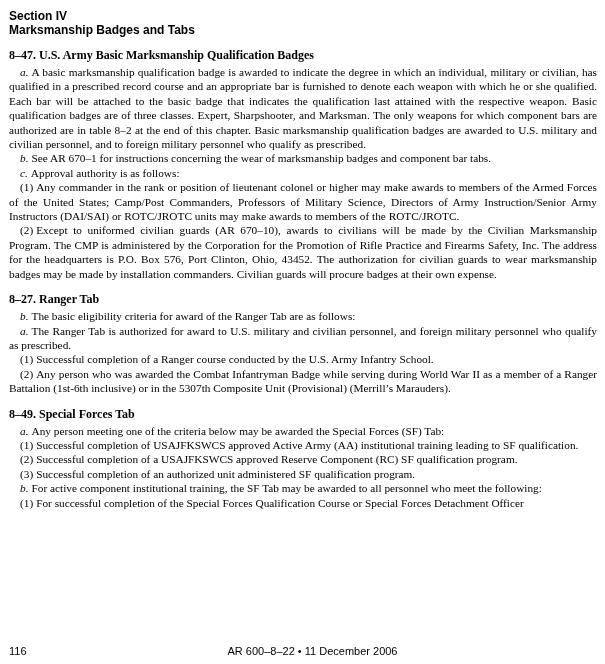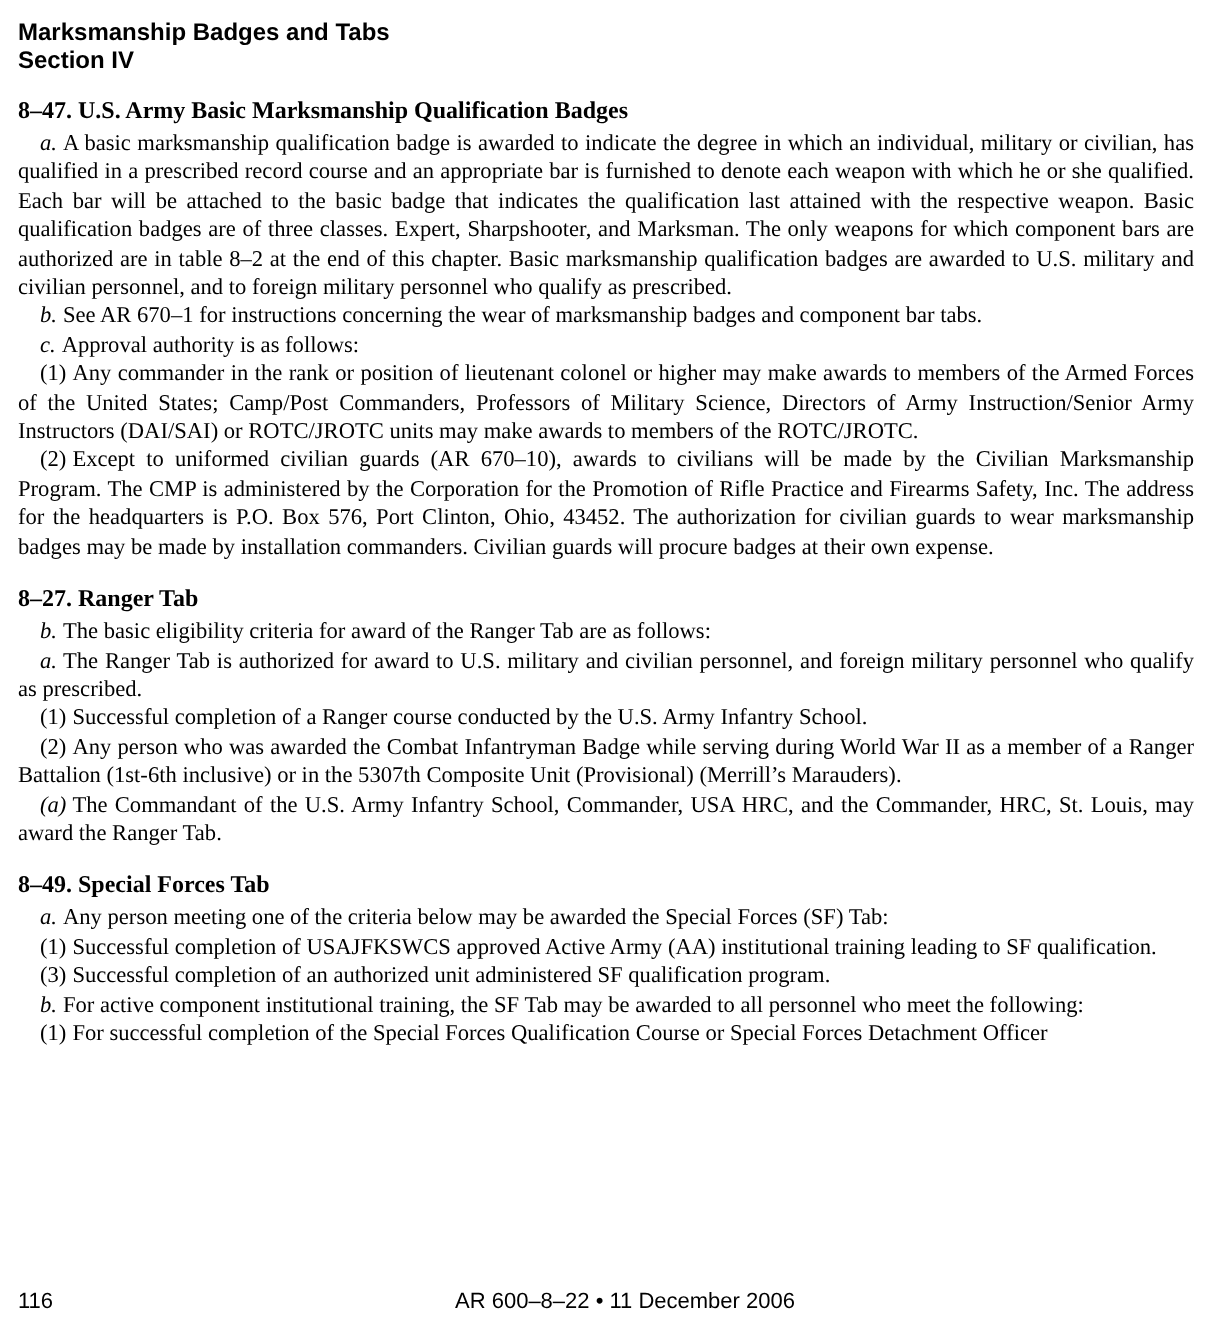--- a/index.html
+++ b/index.html
@@ -57,22 +57,22 @@
   .footer .center {
     text-align: center;
     padding-left: 20px;
   }
 </style>
 </head>
 <body>
 
 <div class="page">
   <div class="doc-header">
+    <div>Section IV</div>
     <div>Marksmanship Badges and Tabs</div>
-    <div>Section IV</div>
   </div>
 
   <div>
   <section class="reg-section">
     <h2 class="sec-heading">8–47. U.S. Army Basic Marksmanship Qualification Badges</h2>
     <div class="paras">
           <p class="body-para"><span class="plabel it">a.</span>A basic marksmanship qualification badge is awarded to indicate the degree in which an individual, military or civilian, has qualified in a prescribed record course and an appropriate bar is furnished to denote each weapon with which he or she qualified. Each bar will be attached to the basic badge that indicates the qualification last attained with the respective weapon. Basic qualification badges are of three classes. Expert, Sharpshooter, and Marksman. The only weapons for which component bars are authorized are in table 8–2 at the end of this chapter. Basic marksmanship qualification badges are awarded to U.S. military and civilian personnel, and to foreign military personnel who qualify as prescribed.</p>
           <p class="body-para"><span class="plabel it">b.</span>See AR 670–1 for instructions concerning the wear of marksmanship badges and component bar tabs.</p>
           <p class="body-para"><span class="plabel it">c.</span>Approval authority is as follows:</p>
           <p class="body-para"><span class="plabel">(1)</span>Any commander in the rank or position of lieutenant colonel or higher may make awards to members of the Armed Forces of the United States; Camp/Post Commanders, Professors of Military Science, Directors of Army Instruction/Senior Army Instructors (DAI/SAI) or ROTC/JROTC units may make awards to members of the ROTC/JROTC.</p>
@@ -80,29 +80,29 @@
         </div>
   </section>
 
   <section class="reg-section">
     <h2 class="sec-heading">8–27. Ranger Tab</h2>
     <div class="paras">
           <p class="body-para"><span class="plabel it">b.</span>The basic eligibility criteria for award of the Ranger Tab are as follows:</p>
           <p class="body-para"><span class="plabel it">a.</span>The Ranger Tab is authorized for award to U.S. military and civilian personnel, and foreign military personnel who qualify as prescribed.</p>
           <p class="body-para"><span class="plabel">(1)</span>Successful completion of a Ranger course conducted by the U.S. Army Infantry School.</p>
           <p class="body-para"><span class="plabel">(2)</span>Any person who was awarded the Combat Infantryman Badge while serving during World War II as a member of a Ranger Battalion (1st-6th inclusive) or in the 5307th Composite Unit (Provisional) (Merrill’s Marauders).</p>
-          <p class="body-para"><span class="plabel it">(a)</span>The Commandant of the U.S. Army Infantry School, Commander, USA HRC, and the Commander, HRC, St. Louis, may award the Ranger Tab.</p>
         </div>
   </section>
 
   <section class="reg-section">
     <h2 class="sec-heading">8–49. Special Forces Tab</h2>
     <div class="paras">
           <p class="body-para"><span class="plabel it">a.</span>Any person meeting one of the criteria below may be awarded the Special Forces (SF) Tab:</p>
           <p class="body-para"><span class="plabel">(1)</span>Successful completion of USAJFKSWCS approved Active Army (AA) institutional training leading to SF qualification.</p>
+          <p class="body-para"><span class="plabel">(2)</span>Successful completion of a USAJFKSWCS approved Reserve Component (RC) SF qualification program.</p>
           <p class="body-para"><span class="plabel">(3)</span>Successful completion of an authorized unit administered SF qualification program.</p>
           <p class="body-para"><span class="plabel it">b.</span>For active component institutional training, the SF Tab may be awarded to all personnel who meet the following:</p>
           <p class="body-para"><span class="plabel">(1)</span>For successful completion of the Special Forces Qualification Course or Special Forces Detachment Officer</p>
         </div>
   </section>
 </div>
 </div>
 
 <div class="footer">
   <span class="pageno">116</span>

